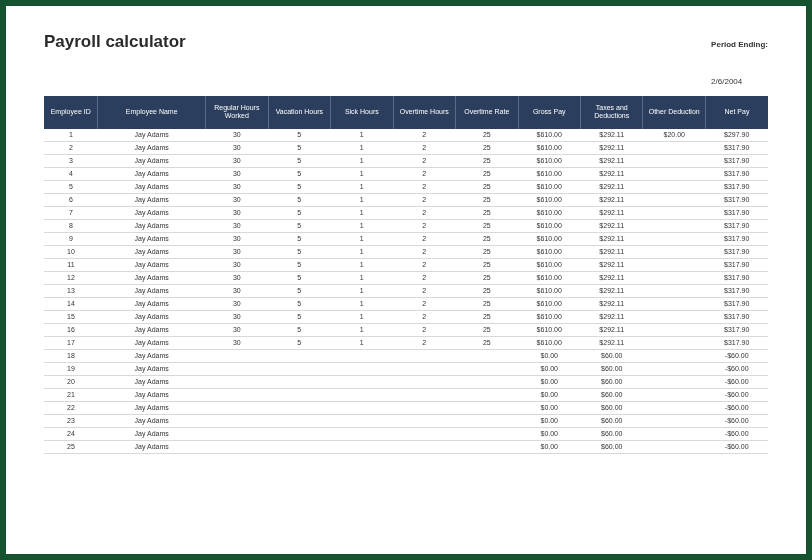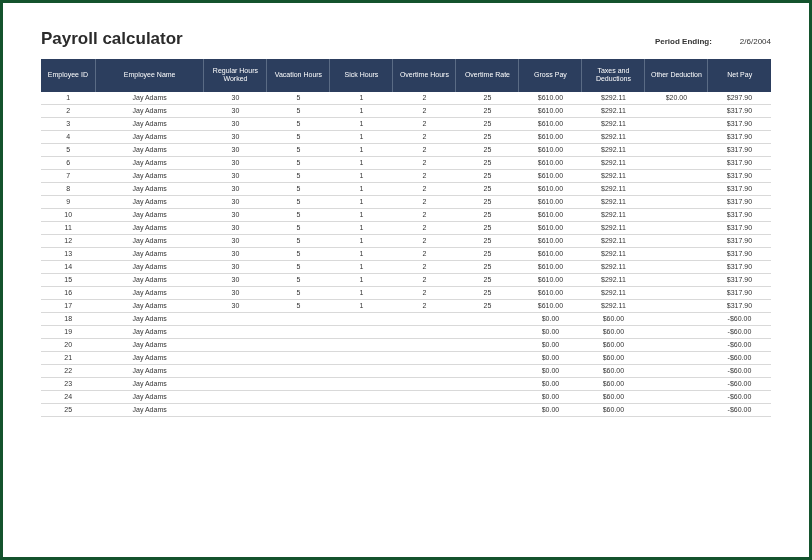--- a/index.html
+++ b/index.html
@@ -6,21 +6,21 @@
   body {
     width: 812px;
     height: 560px;
     background: #fff;
     font-family: Arial, Helvetica, sans-serif;
     overflow: hidden;
   }
   .outer-frame {
     width: 812px;
     height: 560px;
-    border: 3px solid #14532d;
+    border: 6px solid #14532d;
     background: #fff;
   }
   .page {
     margin: 26px 38px 10px 38px;
   }
   .header-row {
     display: flex;
     align-items: baseline;
     justify-content: space-between;
     margin-bottom: 10px;
@@ -28,20 +28,21 @@
   .title {
     font-size: 17px;
     font-weight: bold;
     color: #2b2b2b;
   }
   .period-block {
     font-size: 8px;
     color: #333;
     display: flex;
     gap: 28px;
+    flex-direction: column;
   }
   .period-label { font-weight: bold; }
   .table {
     width: 100%;
     border-collapse: collapse;
     table-layout: fixed;
   }
   .thead-row th {
     background: #2c3e5e;
     color: #fff;

